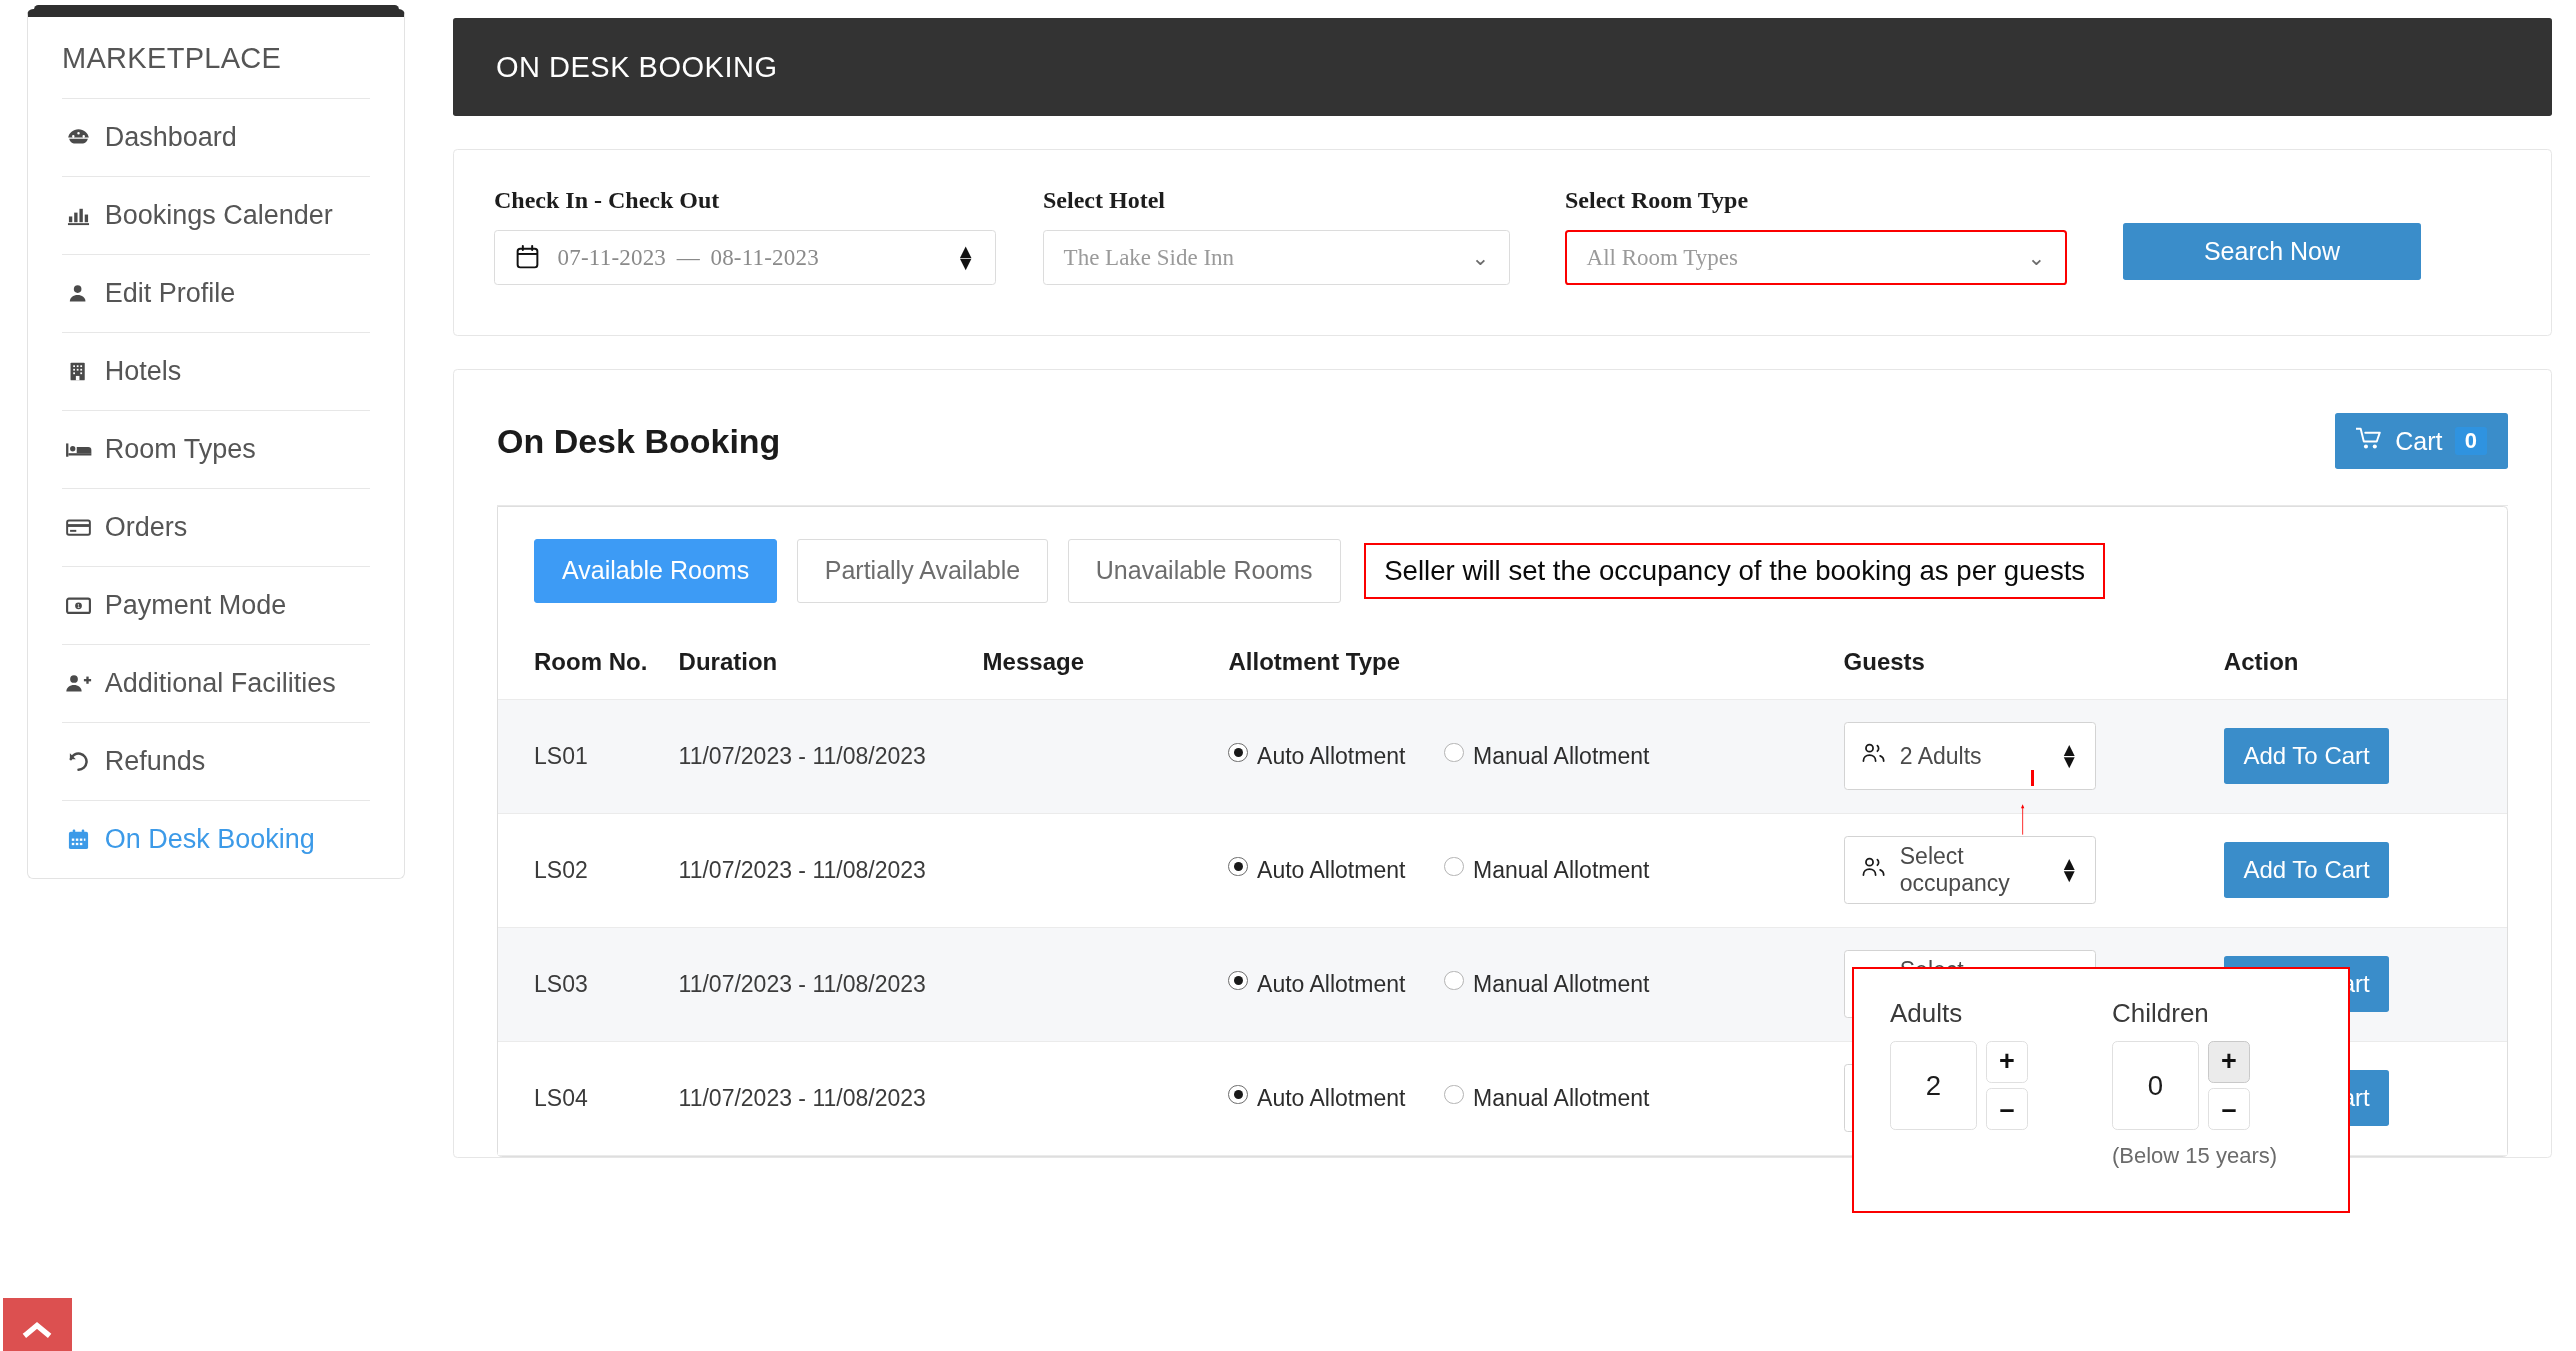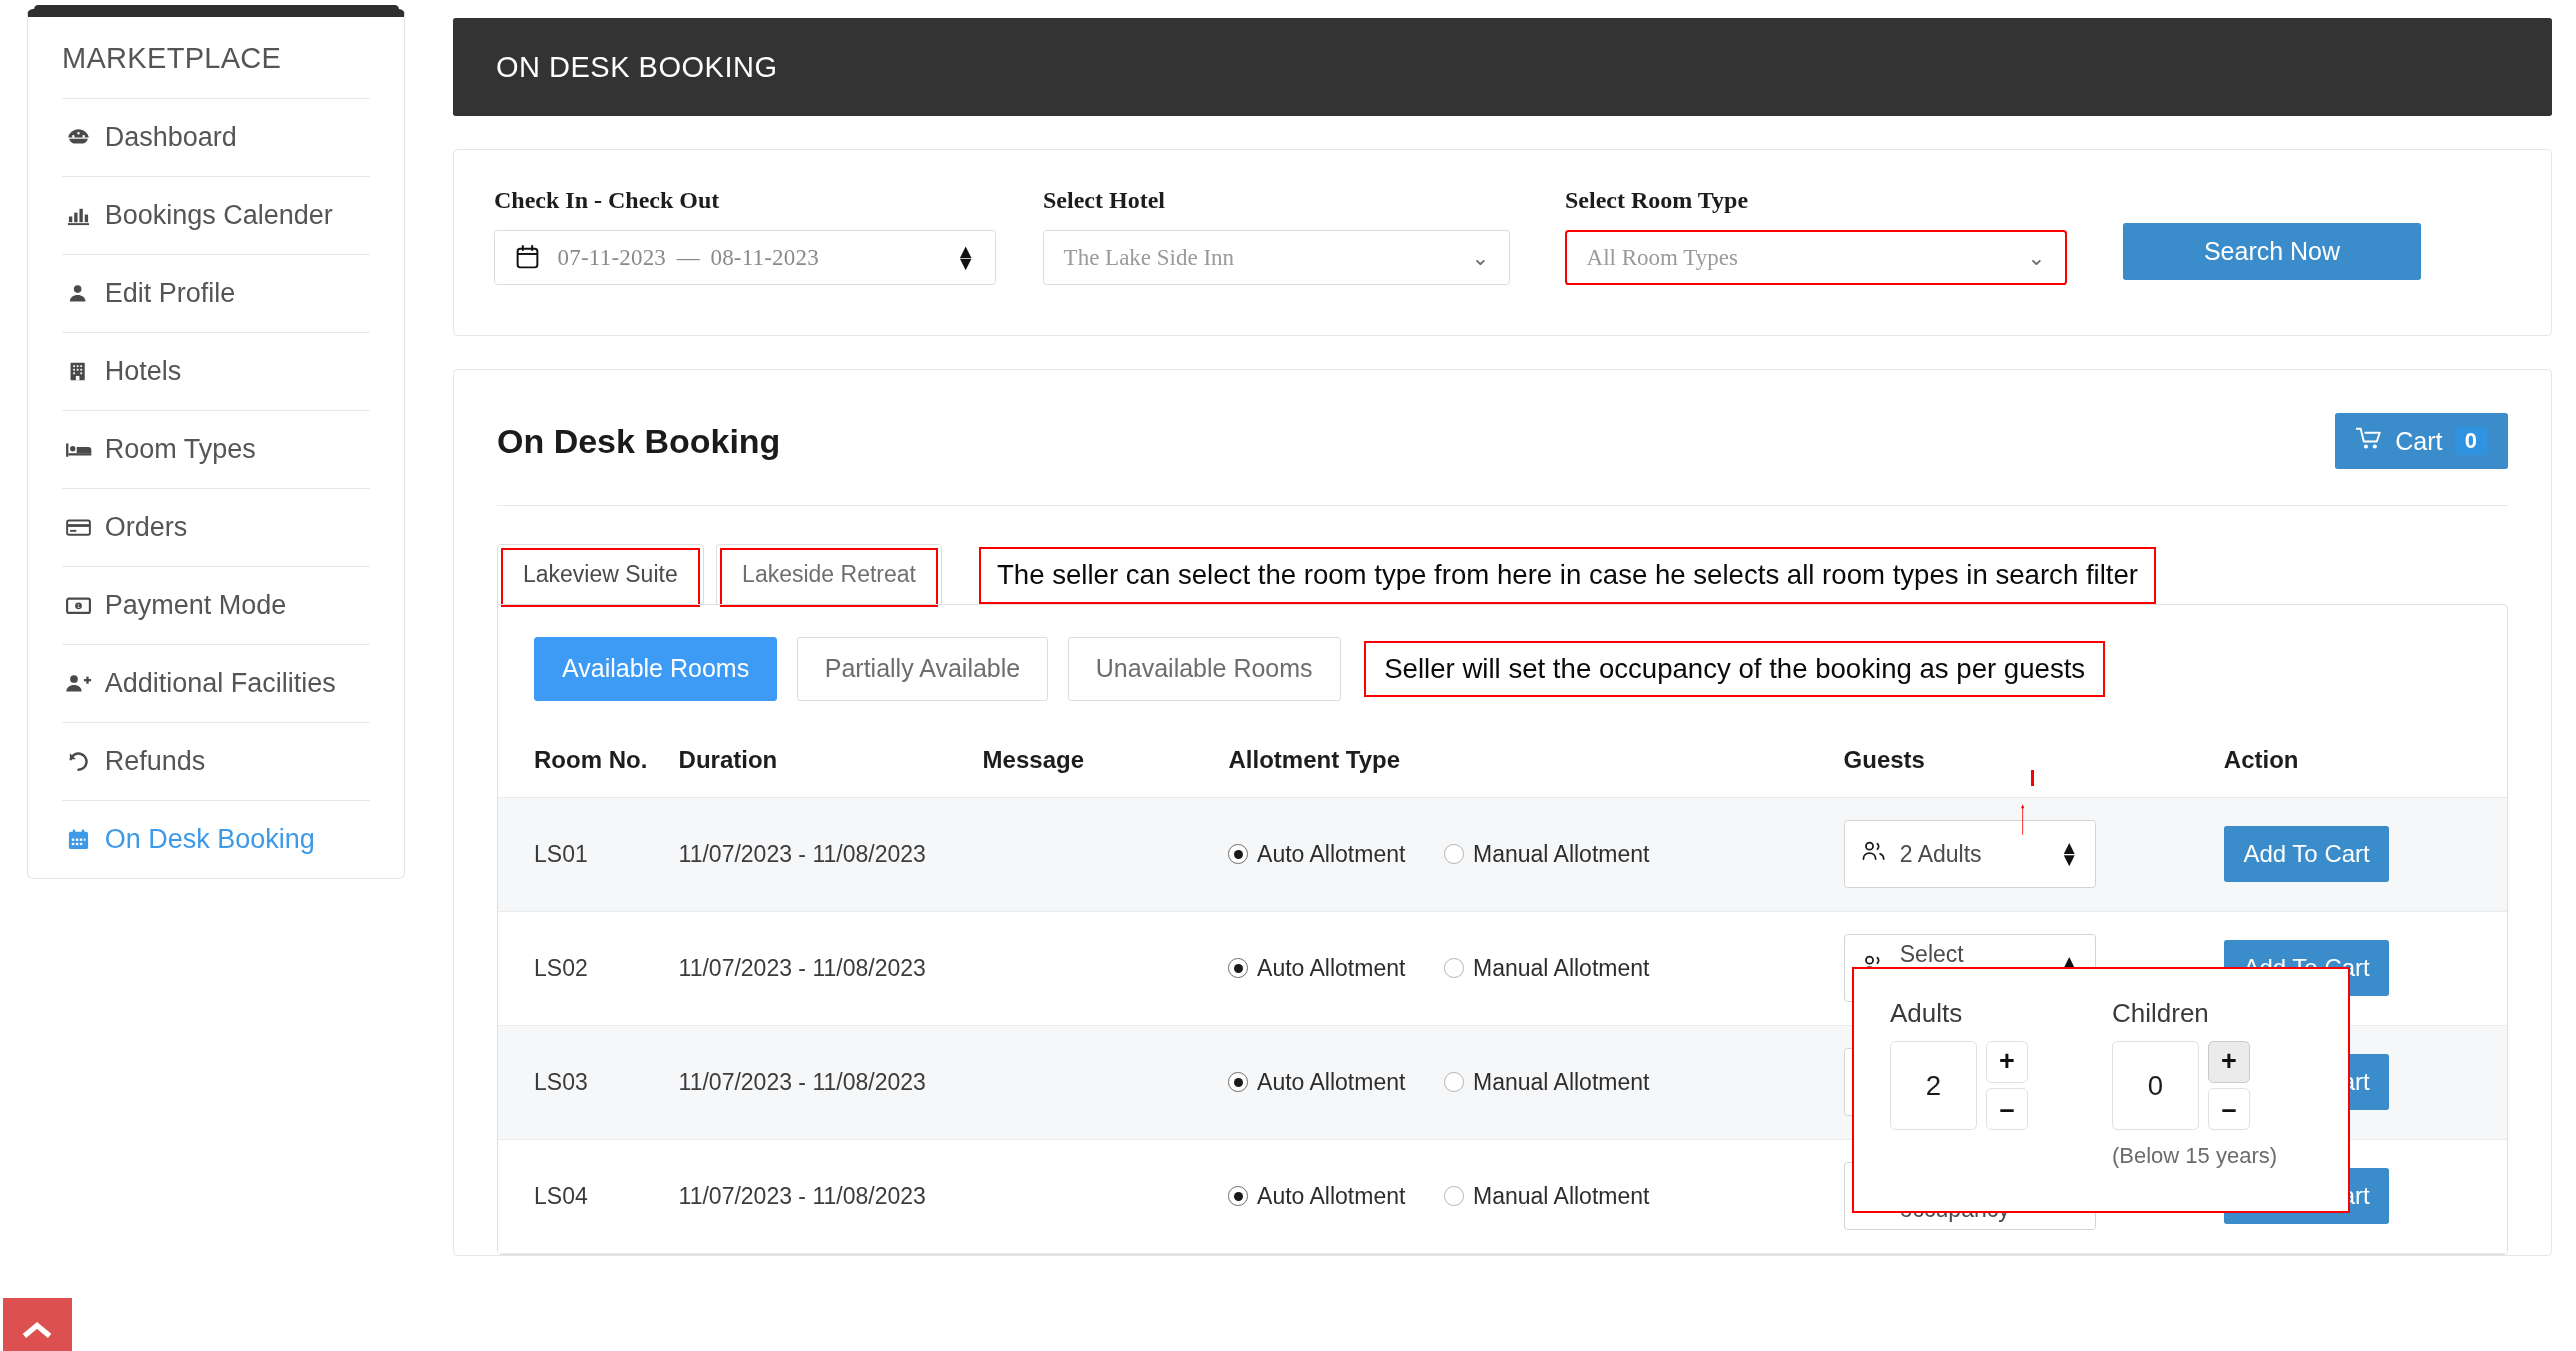--- a/index.html
+++ b/index.html
@@ -124,21 +124,21 @@
   table.booking tbody tr:nth-child(odd) { background: #f6f7f9; }
   table.booking tbody tr:nth-child(even) { background: #ffffff; }
   .c-room { width: 187px; padding-left: 36px !important; }
   .c-dur  { width: 320px; }
   .c-msg  { width: 258px; }
   .c-allot{ width: 640px; }
   .c-guests { width: 391px; }
   .c-action { width: 293px; }
   th.c-guests, th.c-action { text-align: left; }
 
-  .radio-wrap { display: flex; align-items: center; gap: 9px; }
+  .radio-wrap { display: flex; gap: 9px; }
   .radio { width: 19.6px; height: 19.6px; border-radius: 50%; border: 0.9px solid #b4b4b4; background: #fff; position: relative; flex: 0 0 19.6px; }
   .radio.sel { border-color: #6d6d6d; }
   .radio.sel::after { content: ""; position: absolute; left: 4.4px; top: 4.4px; width: 9px; height: 9px; border-radius: 50%; background: #1a1a1a; }
   .radio-label { font-size: 23px; color: #2d2d2d; margin-right: 30px; }
 
   .occ-select {
     width: 252px; height: 68px; background: #fff; border: 0.9px solid #d3d3d3; border-radius: 3.6px;
     display: flex; align-items: center; padding: 0 16px; gap: 14.2px; font-size: 23px; color: #4b4b4b;
     position: relative; cursor: pointer;
   }
@@ -386,31 +386,20 @@
                 <circle cx="11" cy="22" r="2.3"></circle>
                 <circle cx="21" cy="22" r="2.3"></circle>
               </svg>
           </span>
           <span>Cart</span>
           <span class="cart-badge">0</span>
         </button>
       </div>
       <div class="hr"></div>
 
-      <div class="rt-tabs">
-        <div class="rt-tab active">
-          <span>Lakeview Suite</span>
-          <span class="hl"></span>
-        </div>
-        <div class="rt-tab sep">
-          <span>Lakeside Retreat</span>
-          <span class="hl"></span>
-        </div>
-        <div class="annot">The seller can select the room type from here in case he selects all room types in search filter</div>
-      </div>
 
       <div class="panel">
 
         <div class="pill-row">
           <button class="pill active">Available Rooms</button>
           <button class="pill">Partially Available</button>
           <button class="pill">Unavailable Rooms</button>
           <div class="annot2">Seller will set the occupancy of the booking as per guests</div>
         </div>
 

